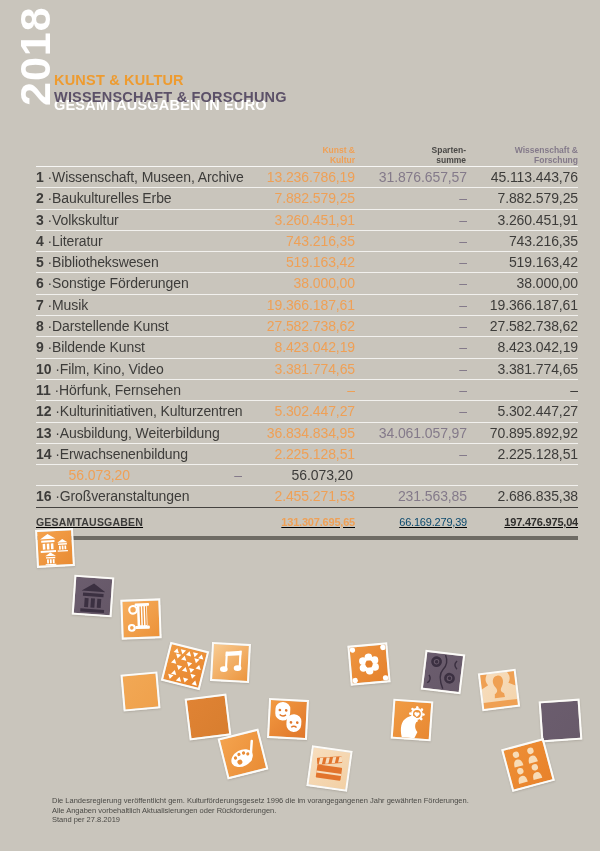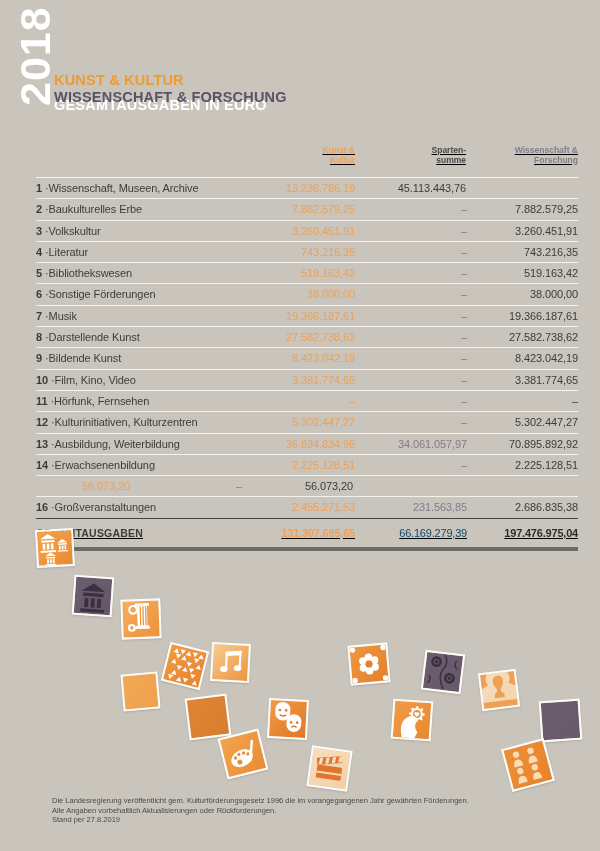--- a/index.html
+++ b/index.html
@@ -9,27 +9,27 @@
   
   .year{position:absolute;left:18px;top:106px;transform-origin:0 0;transform:rotate(-90deg);
         font-size:43px;font-weight:bold;color:#ffffff;letter-spacing:1px;line-height:34px;}
   .title{position:absolute;left:54px;top:49px;font-size:14.5px;font-weight:bold;color:#ffffff;letter-spacing:.2px;margin-top:48px;}
   .sub{position:absolute;left:54px;font-size:14.5px;font-weight:bold;letter-spacing:.2px;}
   .sub.kk{top:72px;color:#ee9b2f;}
   .sub.wf{top:89px;color:#5c5168;}
 
   
   .table{position:absolute;left:36px;top:138px;width:542px;}
-  .thead{display:flex;align-items:flex-end;height:27px;padding-bottom:12px;border-bottom:1px solid rgba(255,255,255,.85);text-decoration:underline;}
+  .thead{display:flex;align-items:flex-end;height:27px;padding-bottom:1px;border-bottom:1px solid rgba(255,255,255,.85);}
   .th{font-size:8.5px;font-weight:bold;text-align:right;line-height:9.5px;}
   .th.c0{width:225px;}
   .th.c1{width:94px;color:#efa056;}
   .th.c2{width:112px;color:#847a8a;}
   .th.c3{width:111px;color:#4a4947;}
-  .row{display:flex;height:20.3px;line-height:20.3px;border-bottom:1px solid rgba(255,255,255,.75);font-size:11px;letter-spacing:-.1px;}
+  .row{display:flex;height:20.3px;line-height:20.3px;border-bottom:1px solid rgba(255,255,255,.75);font-size:14px;letter-spacing:-.1px;}
   .row:last-child{border-bottom:none;}
   .cl{width:225px;color:#3d3c3a;text-align:left;white-space:nowrap;}
   .cl b{font-weight:bold;}
   .cl b::after{content:" \00B7 ";font-weight:normal;}
   .v{text-align:right;white-space:nowrap;}
   .v.kk{width:94px;color:#efa056;}
   .v.wf{width:112px;color:#847a8a;}
   .v.sum{width:111px;color:#3d3c3a;}
   .total{display:flex;height:28px;line-height:28px;border-top:1px solid #454340;border-bottom:4px solid #6e6b64;text-decoration:underline;}
   .total .cl{font-size:10.5px;font-weight:bold;letter-spacing:.2px;}
@@ -70,20 +70,21 @@
       <div class="th c2">
         <span>Wissenschaft &amp;</span><br>
         <span>Forschung</span>
       </div>
     </div>
 
     <div id="rows">
         <div class="row">
           <div class="cl"><b>1</b><span>Wissenschaft, Museen, Archive</span></div>
           <div class="v kk">13.236.786,19</div>
+          <div class="v wf">31.876.657,57</div>
           <div class="v sum">45.113.443,76</div>
         </div>
         <div class="row">
           <div class="cl"><b>2</b><span>Baukulturelles Erbe</span></div>
           <div class="v kk">7.882.579,25</div>
           <div class="v wf">–</div>
           <div class="v sum">7.882.579,25</div>
         </div>
         <div class="row">
           <div class="cl"><b>3</b><span>Volkskultur</span></div>

